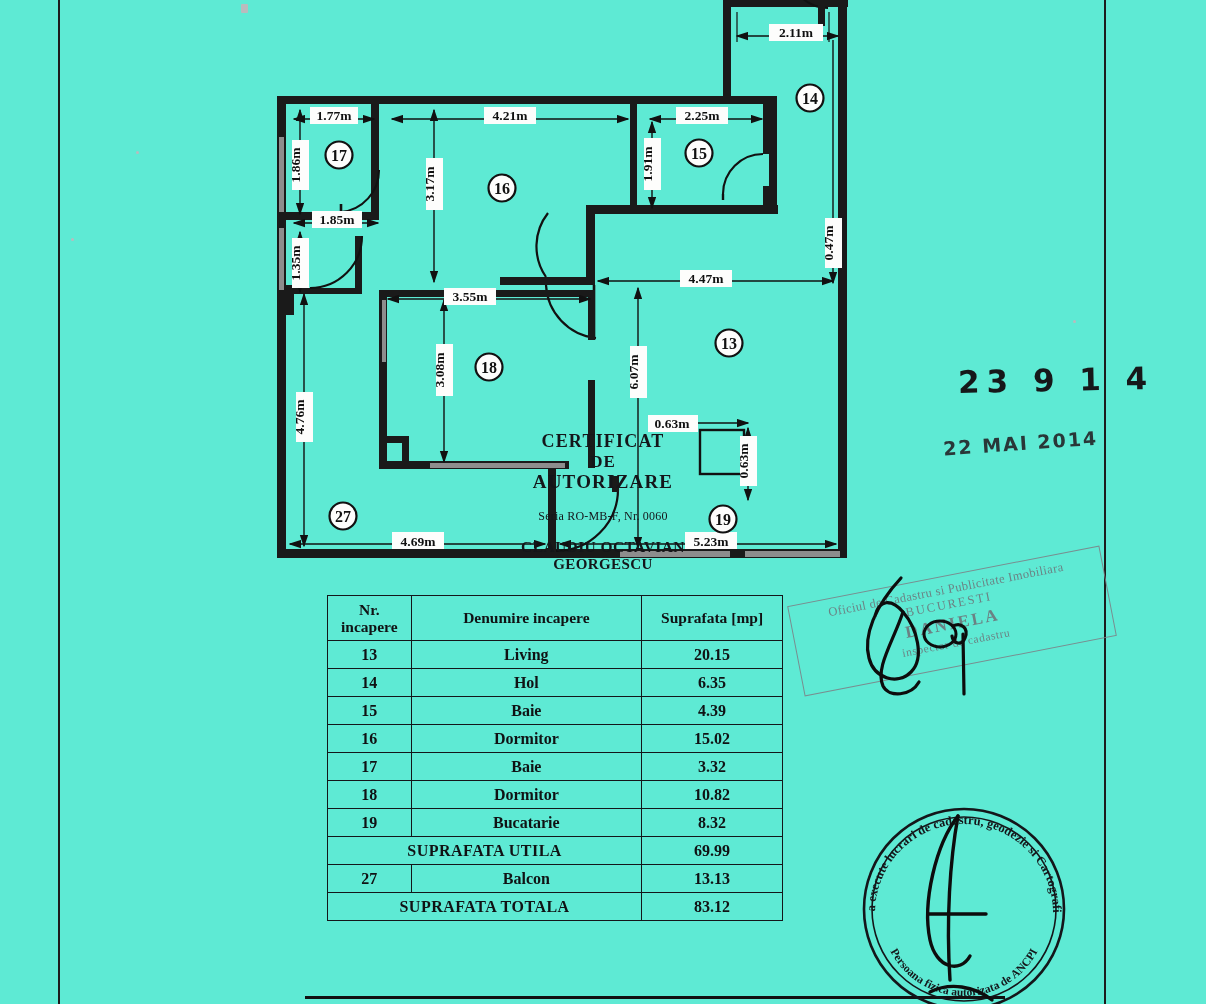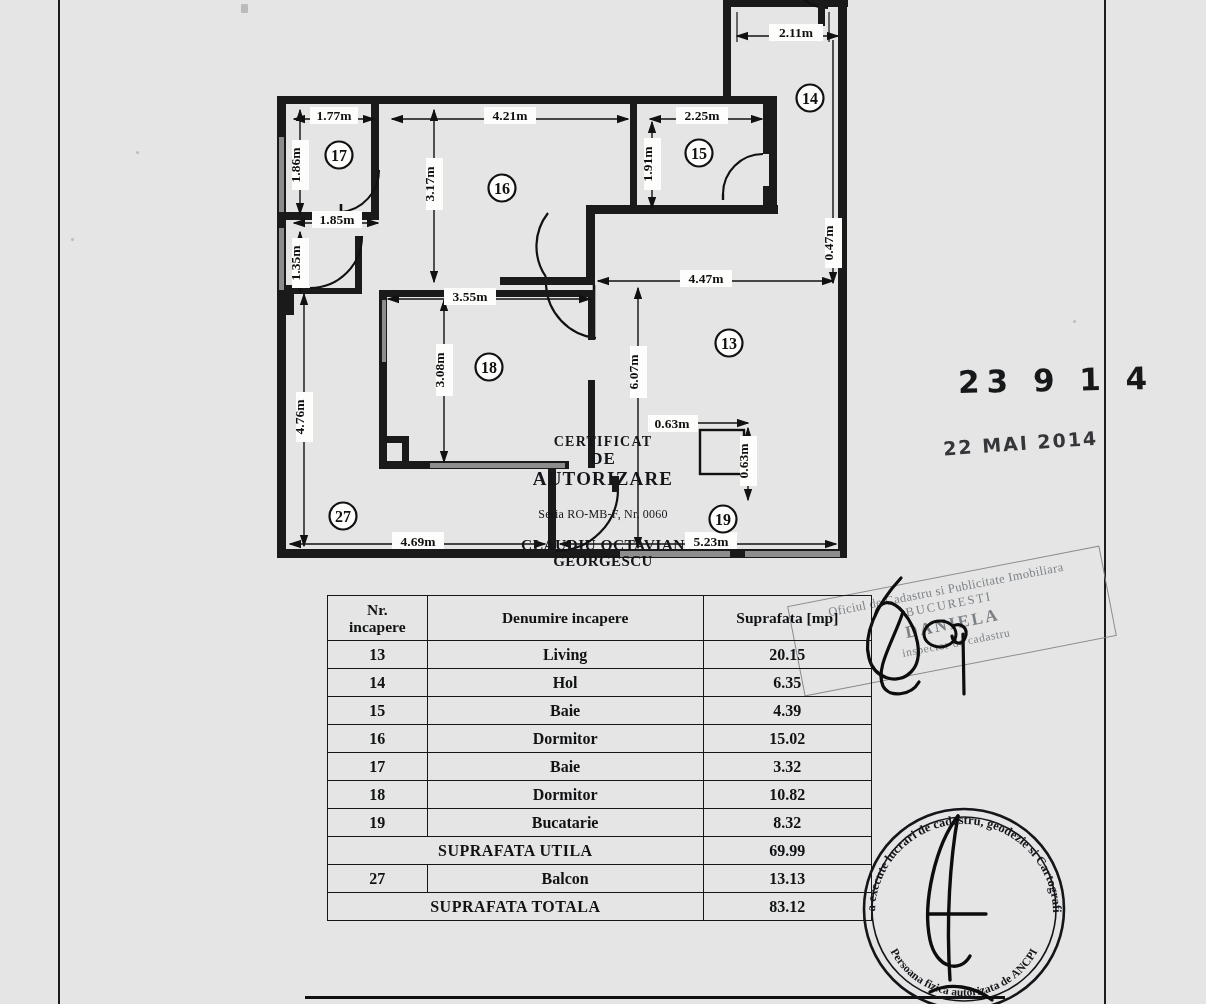--- a/index.html
+++ b/index.html
@@ -11,21 +11,21 @@
     width: 1206px;
     height: 1004px;
     position: relative;
     overflow: hidden;
     font-family: "Liberation Serif", serif;
     color: #111;
   }
   #page {
     position: absolute;
     inset: 0;
-    background: #e5e5e5;
+    background: #5eead4;
   }
   
   .margin-rule-left {
     position: absolute;
     left: 58px; top: 0; width: 2px; height: 1004px;
     background: #1c1c1c;
   }
   .margin-rule-right {
     position: absolute;
     left: 1104px; top: 0; width: 2px; height: 1004px;
@@ -99,31 +99,31 @@
     position: absolute;
     left: 0; top: 0; width: 100%; height: 100%;
     display: flex;
     flex-direction: column;
     align-items: center;
     justify-content: center;
     color: #14161a;
     text-align: center;
     line-height: 1.12;
   }
-  .cert-text .ct-1 { font-size: 14px; font-weight: bold; letter-spacing: 1.2px; }
+  .cert-text .ct-1 { font-size: 18px; font-weight: bold; letter-spacing: 1.2px; }
   .cert-text .ct-2 { font-size: 17px; font-weight: bold; letter-spacing: 1px; }
   .cert-text .ct-3 { font-size: 19px; font-weight: bold; letter-spacing: 1.2px; }
   .cert-text .ct-4 { font-size: 12px; letter-spacing: .2px; margin-top: 18px; }
   .cert-text .ct-5 { font-size: 15.5px; font-weight: bold; letter-spacing: .4px; margin-top: 15px;}
   .cert-text .ct-6 { font-size: 15px; font-weight: bold; letter-spacing: .4px; }
   
   #area-table {
     position: absolute;
     left: 327px; top: 595px;
-    width: 545px;
+    width: 456px;
     border-collapse: collapse;
     font-family: "Liberation Serif", serif;
     background: transparent;
   }
   #area-table td, #area-table th {
     border: 1.6px solid #14161a;
     padding: 0;
     text-align: center;
     color: #101214;
   }

